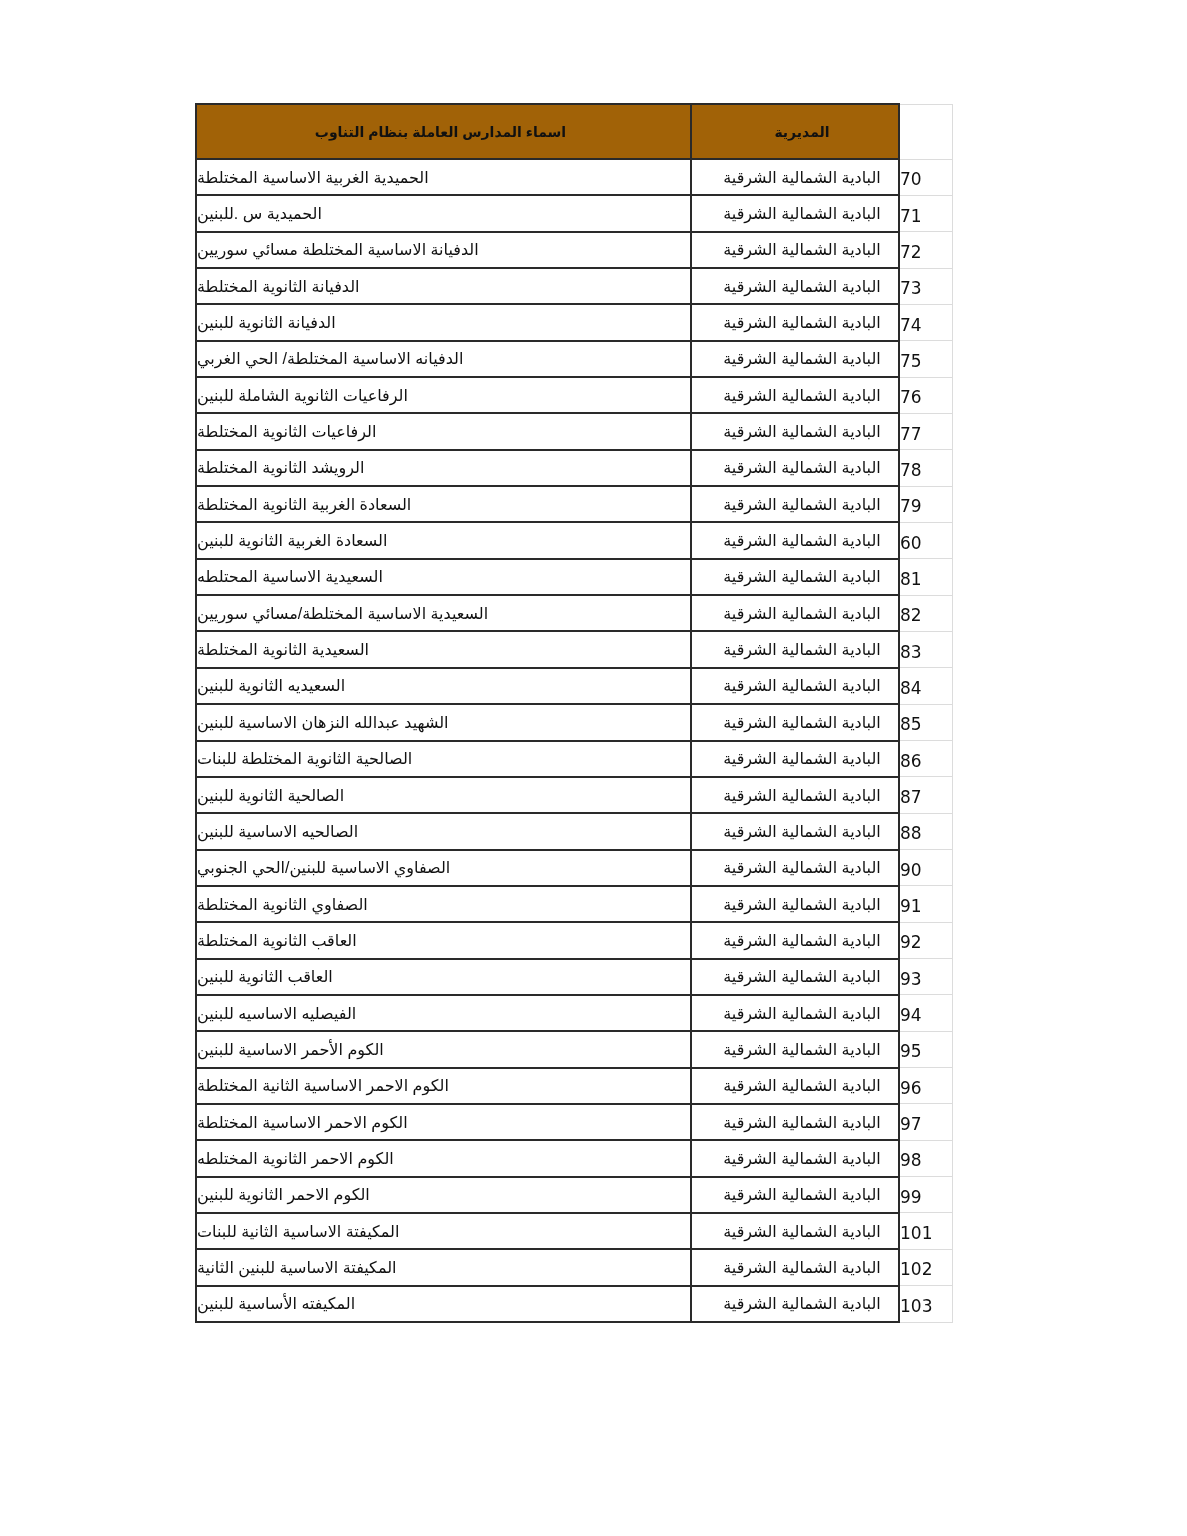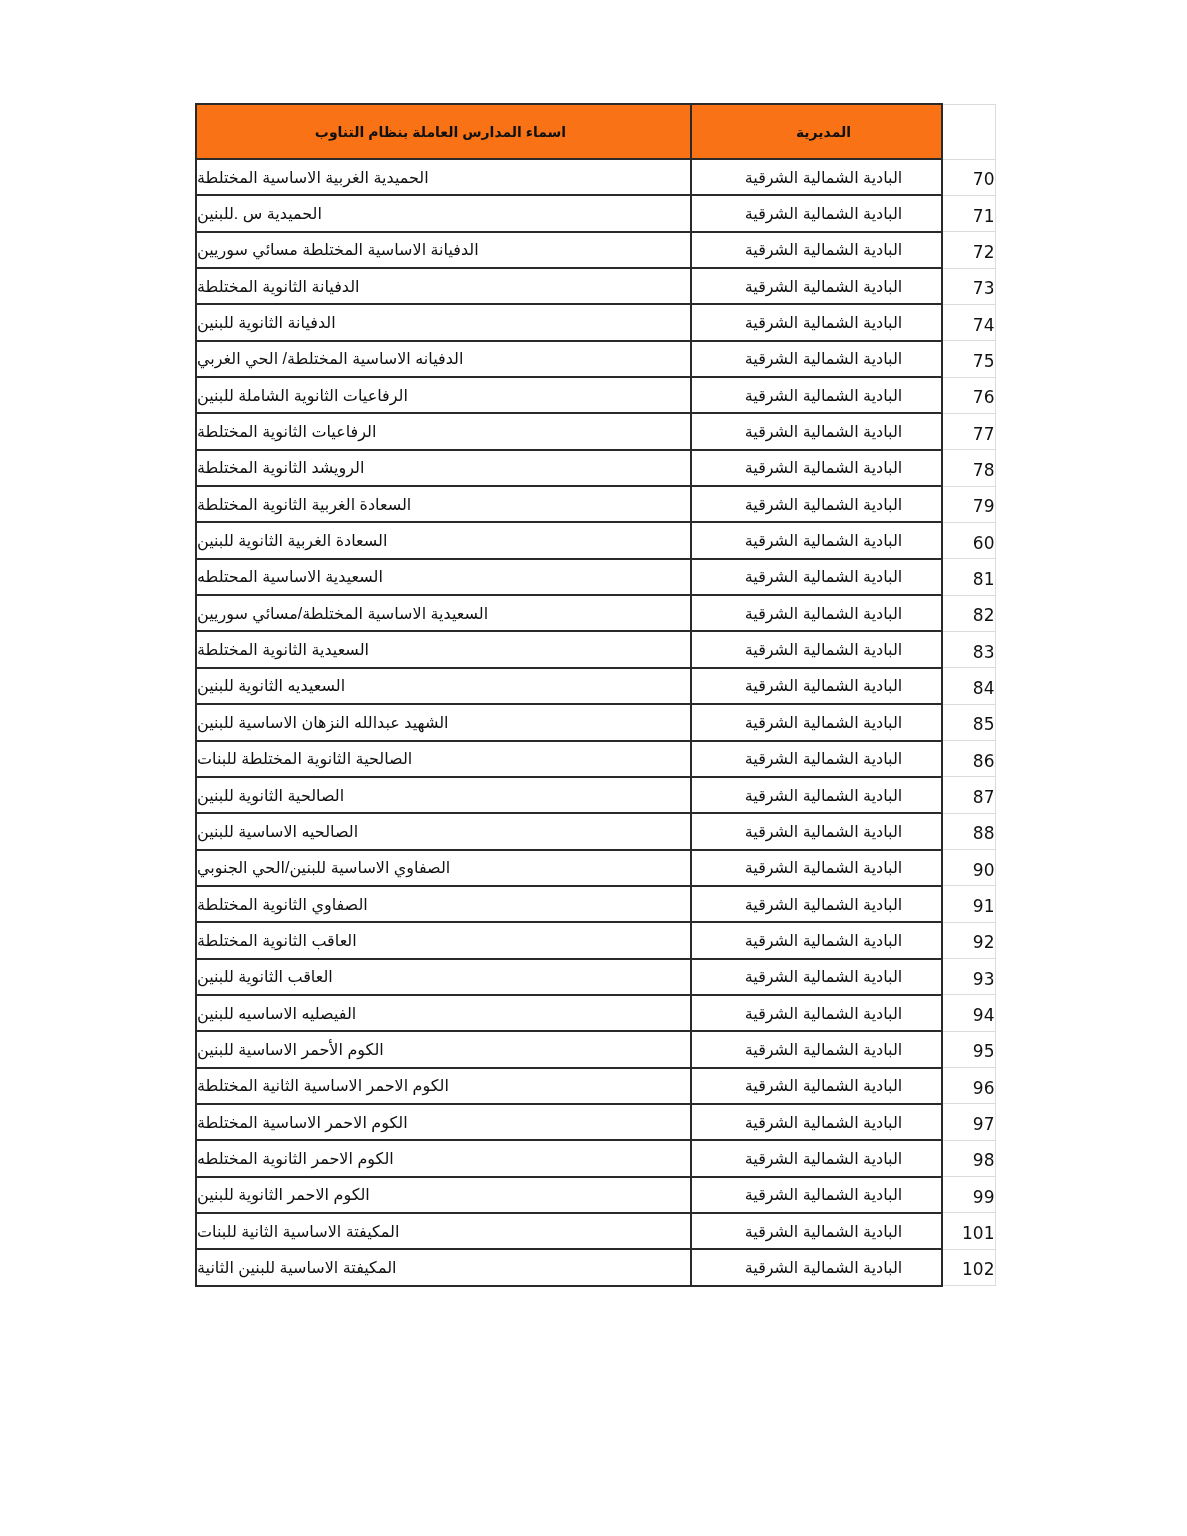--- a/index.html
+++ b/index.html
@@ -4,25 +4,25 @@
   <style>
     html, body { margin: 0; padding: 0; background: #ffffff; }
     body { width: 1187px; height: 1536px; position: relative; overflow: hidden;
            font-family: "Liberation Sans", "DejaVu Sans", sans-serif; color: #111; }
     .sheet { position: absolute; left: 195px; top: 103px; }
     table { border-collapse: collapse; table-layout: fixed; }
     td, th { padding: 0; height: 36.35px; box-sizing: border-box; }
     thead th { height: 55px; font-weight: bold; font-size: 14px; }
     .col-name { width: 495px; border: 2px solid #2a2a2a; text-align: left; direction: rtl;
                 padding-right: 6px; font-size: 16px; }
-    .col-dir  { width: 251px; border: 2px solid #2a2a2a; text-align: center; direction: rtl;
+    .col-dir  { width: 208px; border: 2px solid #2a2a2a; text-align: center; direction: rtl;
                 font-size: 16px; padding-left: 14px; }
-    .col-num  { width: 53px; border: 1px solid #dcdcdc; text-align: right; font-size: 17px;
+    .col-num  { width: 53px; border: 1px solid #dcdcdc; text-align: left; font-size: 17px;
                 font-family: "DejaVu Sans", sans-serif; padding-top: 4px; }
-    thead .col-name, thead .col-dir { background: #f97316; text-align: center; font-size: 14px; margin-top: 31px; }
+    thead .col-name, thead .col-dir { background: #a16207; text-align: center; font-size: 14px; margin-top: 31px; }
     thead .col-num { background: #fff; }
     tbody td.col-name, tbody td.col-dir { border-top: 2px solid #2a2a2a; border-bottom: 2px solid #2a2a2a; }
     tbody tr:last-child td.col-name, tbody tr:last-child td.col-dir { border-bottom: 2px solid #2a2a2a; }
   </style>
 </head>
 <body>
 
 <div class="sheet">
   <table>
     <thead>
@@ -181,15 +181,20 @@
         <tr>
           <td class="col-name">المكيفتة الاساسية الثانية للبنات</td>
           <td class="col-dir">البادية الشمالية الشرقية</td>
           <td class="col-num">101</td>
         </tr>
         <tr>
           <td class="col-name">المكيفتة الاساسية للبنين الثانية</td>
           <td class="col-dir">البادية الشمالية الشرقية</td>
           <td class="col-num">102</td>
         </tr>
+        <tr>
+          <td class="col-name">المكيفته الأساسية للبنين</td>
+          <td class="col-dir">البادية الشمالية الشرقية</td>
+          <td class="col-num">103</td>
+        </tr>
       </tbody>
   </table>
 </div>
 
 </body></html>

